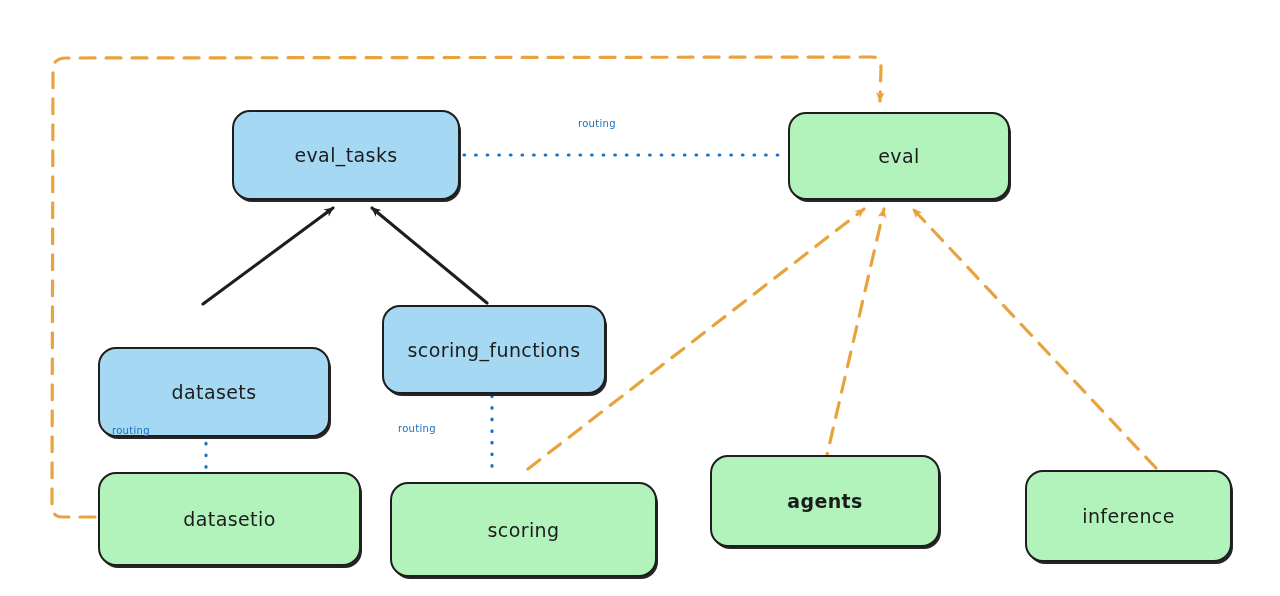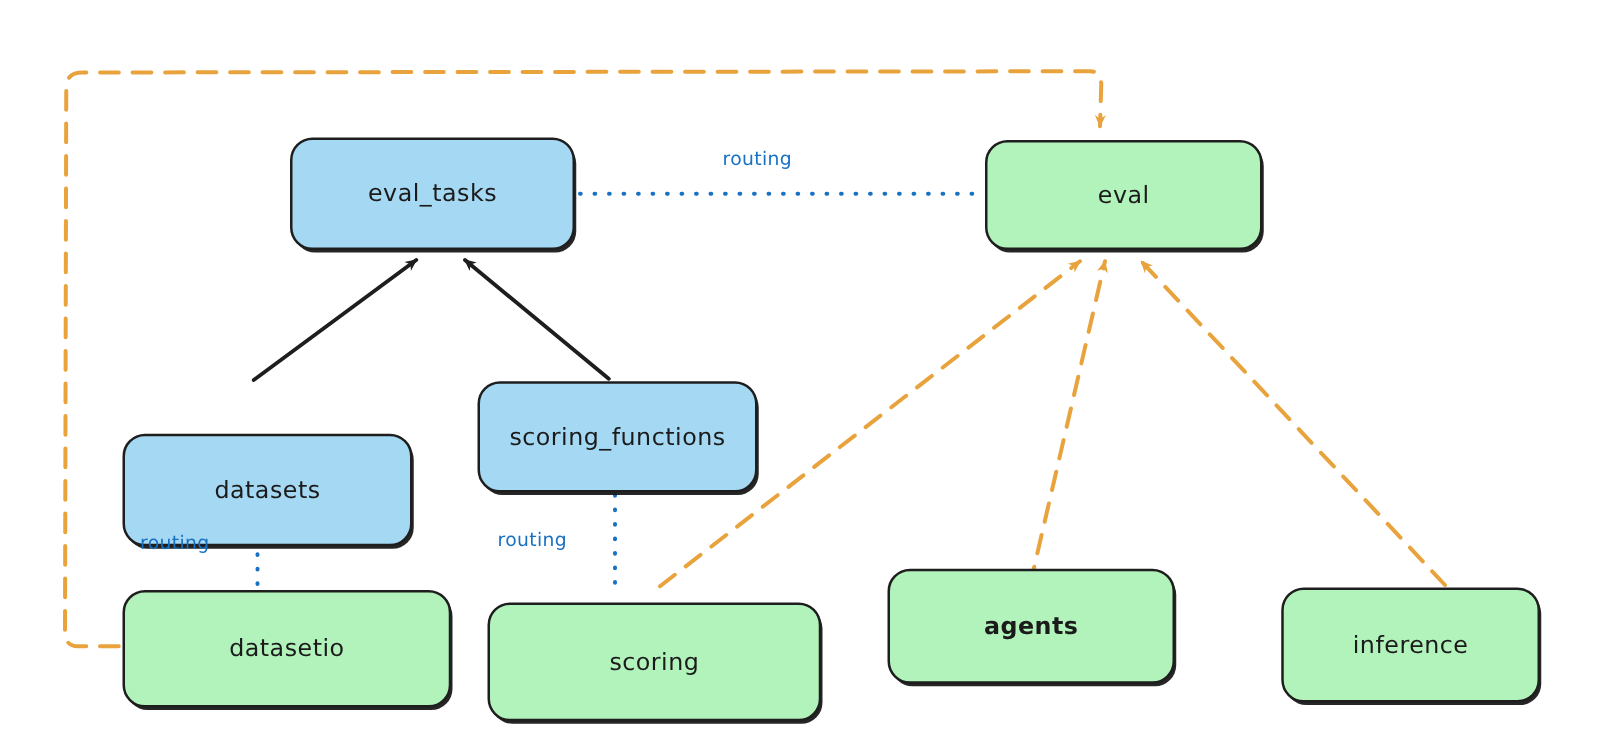--- a/index.html
+++ b/index.html
@@ -21,21 +21,21 @@
     letter-spacing:.4px;
     z-index:3;
     box-shadow:2px 3px 0 -1px rgba(20,20,20,.92);
   }
   .node.blue{background:#a5d8f3;}
   .node.green{background:#b2f2bb;}
   .edge-label{
     position:absolute;
     color:#1971c2;
     font-family:"DejaVu Sans",sans-serif;
-    font-size:15px;
+    font-size:10px;
     letter-spacing:.3px;
     z-index:4;
     white-space:nowrap;
   }
 </style>
 </head>
 <body>
 
 <svg id="canvas" viewBox="0 0 1280 596">
   <defs>

